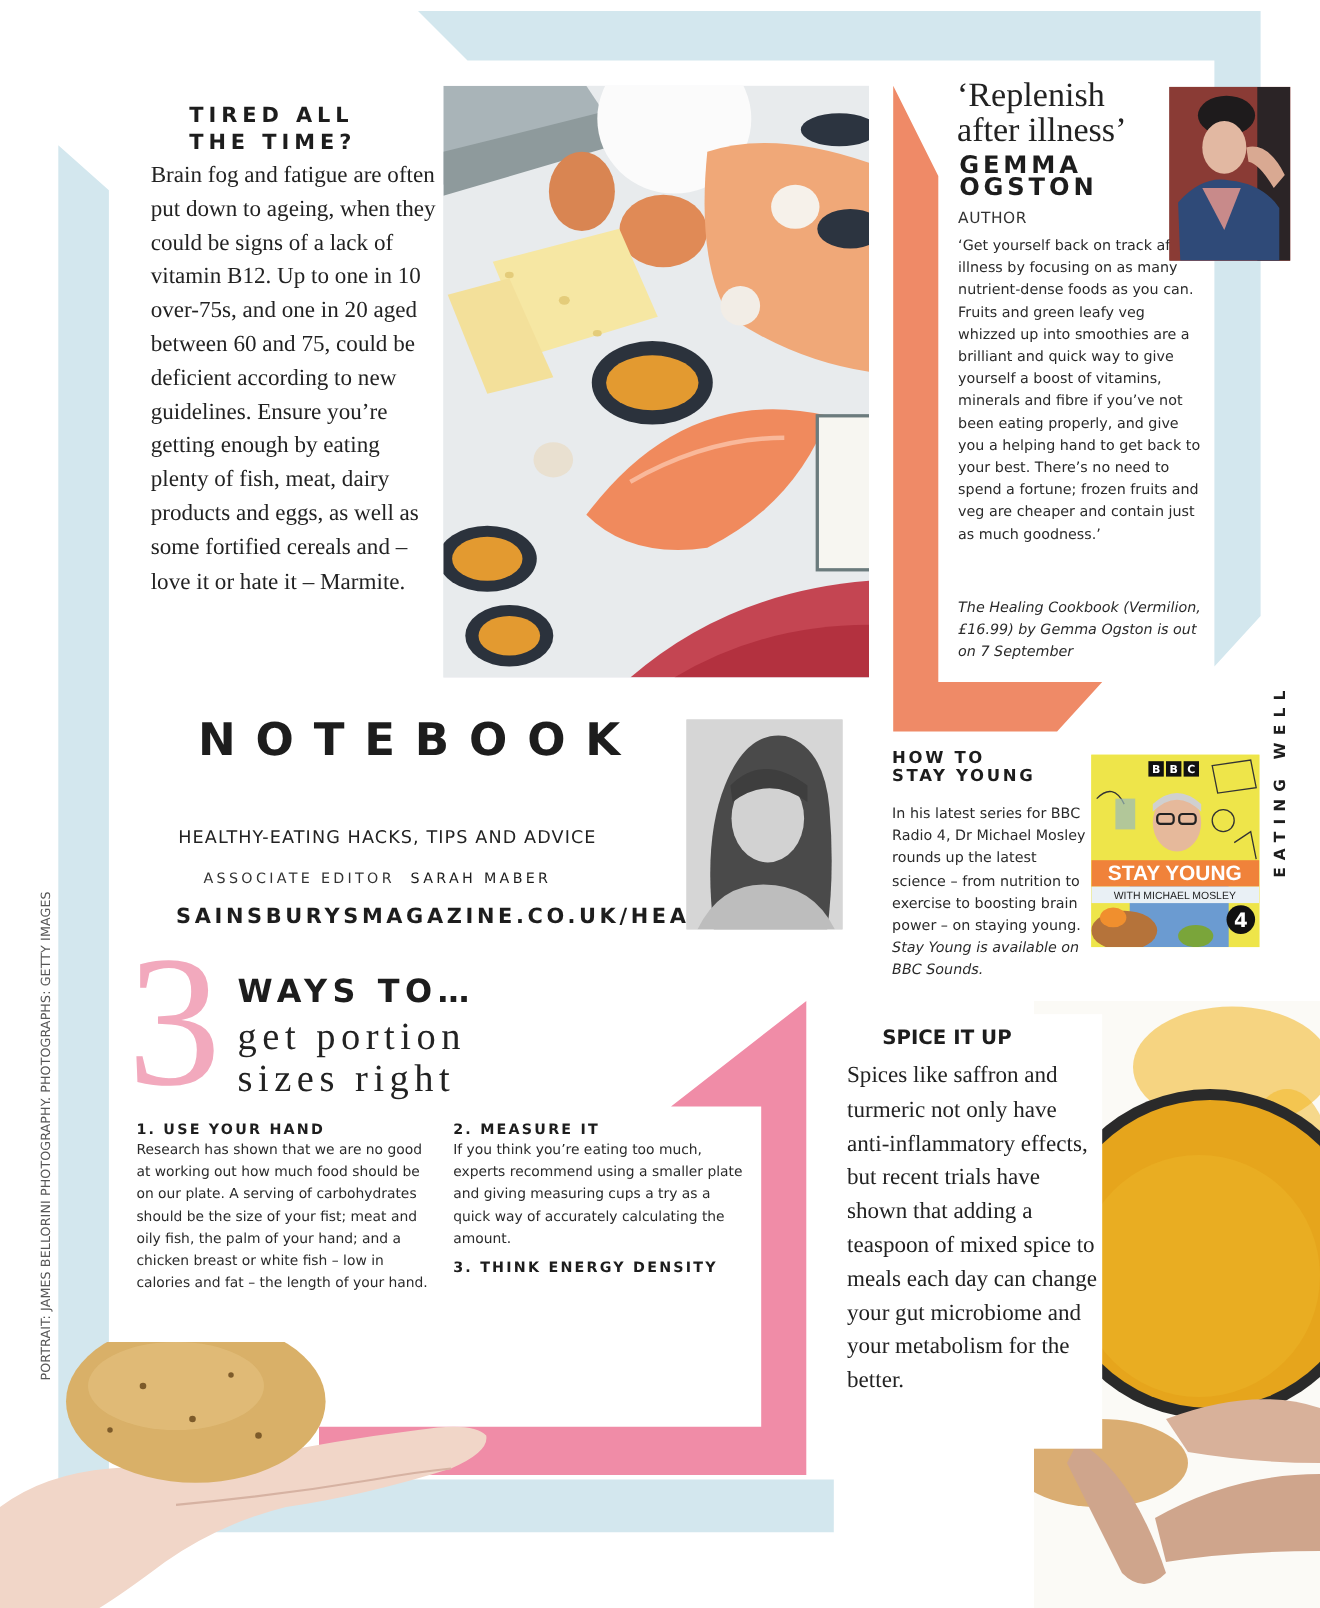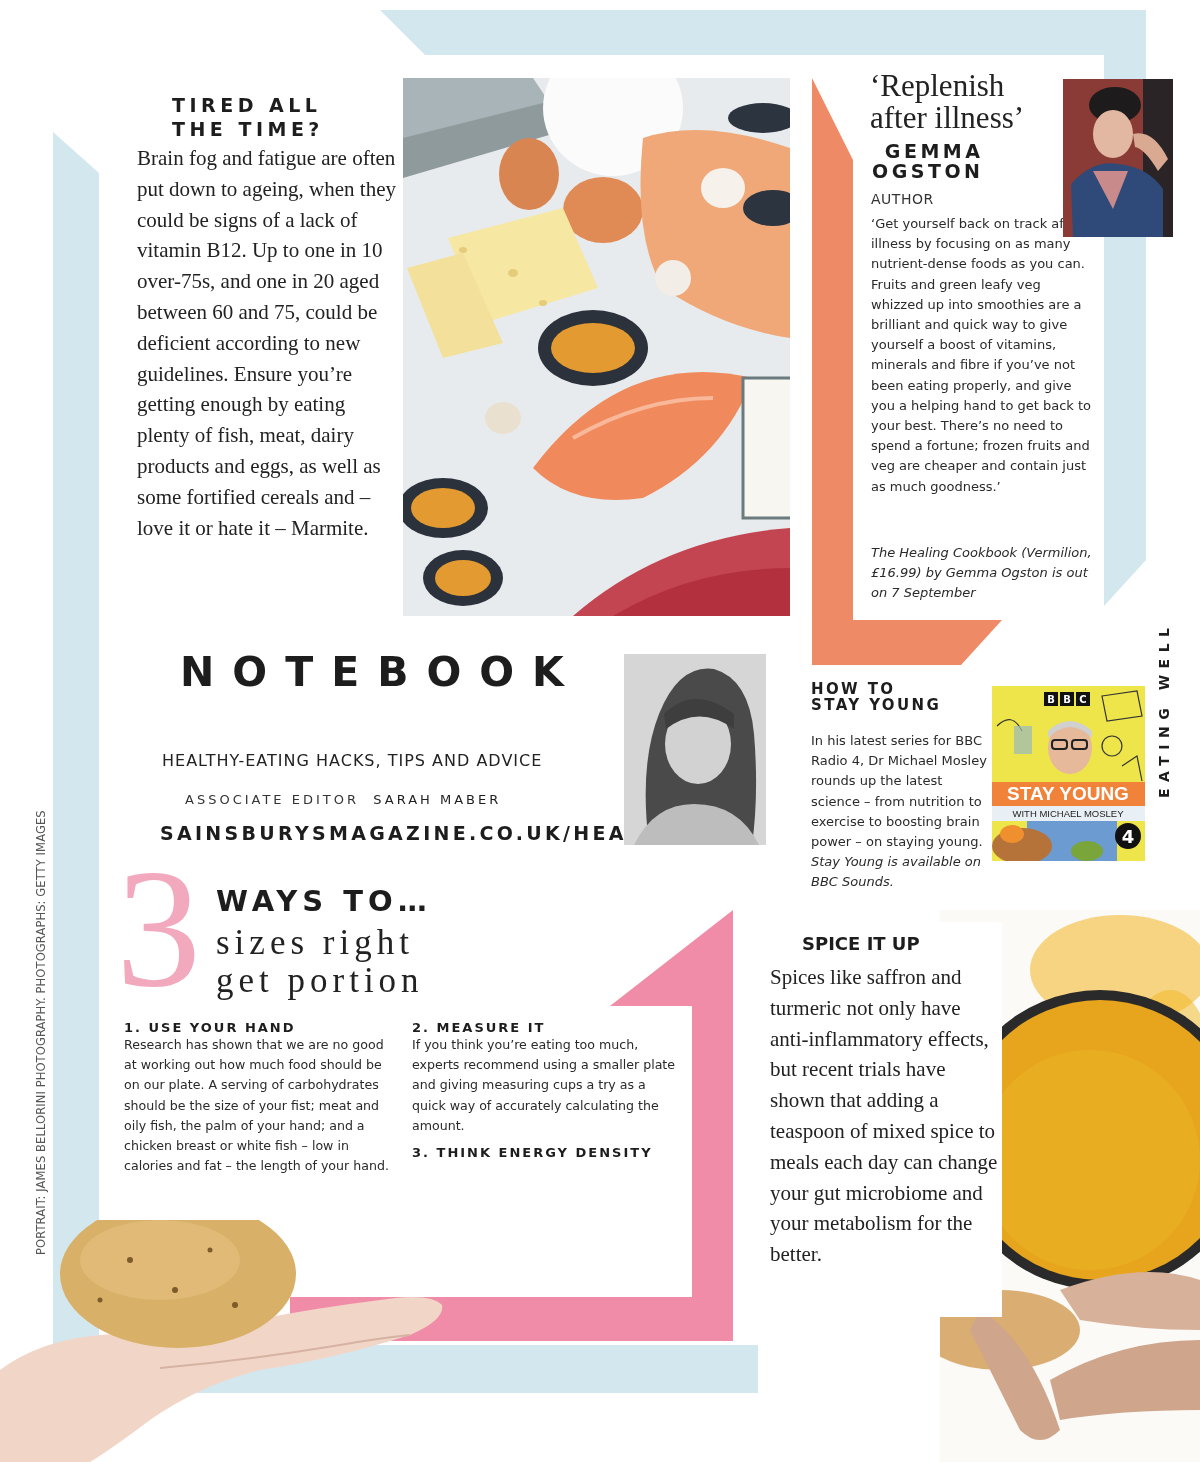--- a/index.html
+++ b/index.html
@@ -12,21 +12,21 @@
 
   
   .tired-head { left: 137px; top: 93px; font-family: "DejaVu Sans", sans-serif; font-weight: bold; font-size: 19px; letter-spacing: 4.5px; line-height: 24px; color: #1d1d1d; margin-left: 35px; }
   .tired-body { left: 137px; top: 143px; width: 260px; font-family: "Liberation Serif", serif; font-size: 21px; line-height: 30.8px; color: #222; }
 
   
   .food-photo { left: 403px; top: 78px; width: 387px; height: 538px; overflow: hidden; background: #e9ecee; }
 
   
   .quote-title { left: 870px; top: 70px; font-family: "Liberation Serif", serif; font-size: 31px; line-height: 32px; color: #222; }
-  .author-name { left: 872px; top: 141px; font-family: "DejaVu Sans", sans-serif; font-weight: bold; font-size: 19px; letter-spacing: 3.5px; line-height: 20px; color: #1d1d1d; text-align: right; }
+  .author-name { left: 872px; top: 141px; font-family: "DejaVu Sans", sans-serif; font-weight: bold; font-size: 22px; letter-spacing: 3.5px; line-height: 20px; color: #1d1d1d; }
   .author-role { left: 871px; top: 191px; font-family: "DejaVu Sans", sans-serif; font-size: 14px; letter-spacing: 0.5px; color: #333; }
   .author-quote { left: 871px; top: 214px; width: 222px; font-family: "DejaVu Sans", sans-serif; font-size: 13px; line-height: 20.2px; color: #2a2a2a; }
   .author-book { left: 871px; top: 543px; width: 222px; font-family: "DejaVu Sans", sans-serif; font-style: italic; font-size: 13px; line-height: 20.2px; color: #2a2a2a; }
   .gemma-photo { left: 1063px; top: 79px; width: 110px; height: 158px; overflow: hidden; background: #7a2a25; }
 
   
   .mast-title { left: 180px; top: 650px; width: 420px; font-family: "DejaVu Sans", sans-serif; font-weight: bold; font-size: 41px; letter-spacing: 18px; line-height: 44px; color: #1d1d1d; }
   .mast-sub { left: 162px; top: 751px; font-family: "DejaVu Sans", sans-serif; font-size: 16px; letter-spacing: 1px; color: #222; white-space: nowrap; }
   .mast-editor { left: 185px; top: 792px; font-family: "DejaVu Sans", sans-serif; font-size: 13px; letter-spacing: 3px; color: #333; white-space: nowrap; }
   .mast-editor b { font-weight: normal; color: #1d1d1d; }
@@ -189,22 +189,22 @@
     <ellipse cx="20" cy="148" rx="12" ry="9" fill="#f08f2e"></ellipse>
     <ellipse cx="95" cy="165" rx="16" ry="10" fill="#7aa53a"></ellipse>
     <circle cx="136" cy="150" r="13" fill="#111"></circle>
     <text x="136" y="157" font-family="DejaVu Sans, sans-serif" font-size="18" font-weight="bold" fill="#fff" text-anchor="middle">4</text>
   </svg>
 </div>
 
 <div class="abs big-three">3</div>
 <div class="abs ways-head">WAYS TO…</div>
 <div class="abs ways-sub">
+  <div>get portion</div>
   <div>sizes right</div>
-  <div>get portion</div>
 </div>
 
 <div class="abs" style="left:124px; top:1020px; width:270px;">
   <div class="tip-h">1. USE YOUR HAND</div>
   <p class="tip-p">Research has shown that we are no good at working out how much food should be on our plate. A serving of carbohydrates should be the size of your fist; meat and oily fish, the palm of your hand; and a chicken breast or white fish – low in calories and fat – the length of your hand.</p>
 </div>
 <div class="abs" style="left:412px; top:1020px; width:265px;">
   <div class="tip-h">2. MEASURE IT</div>
   <p class="tip-p">If you think you’re eating too much, experts recommend using a smaller plate and giving measuring cups a try as a quick way of accurately calculating the amount.</p>
 </div>

